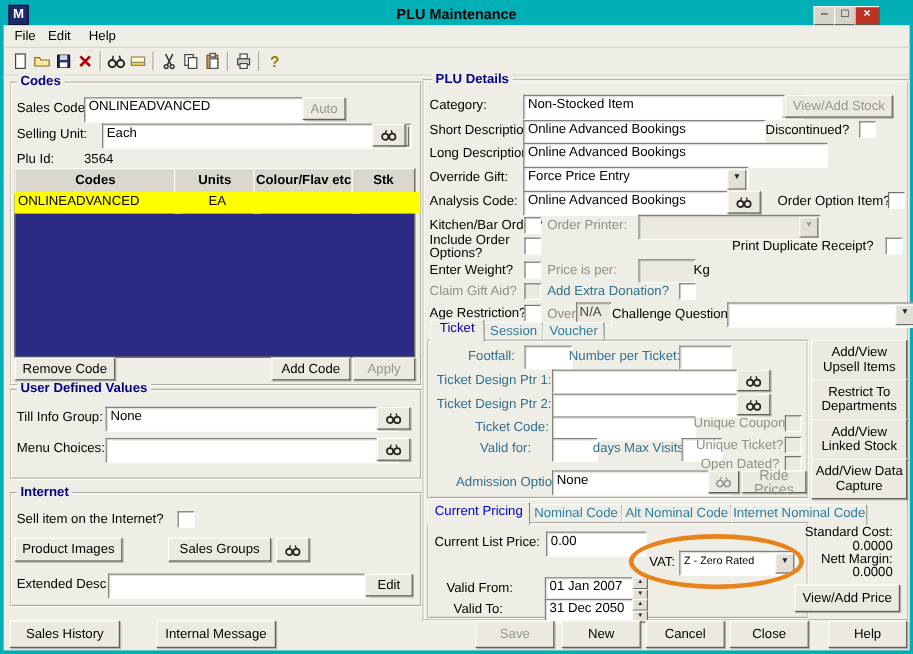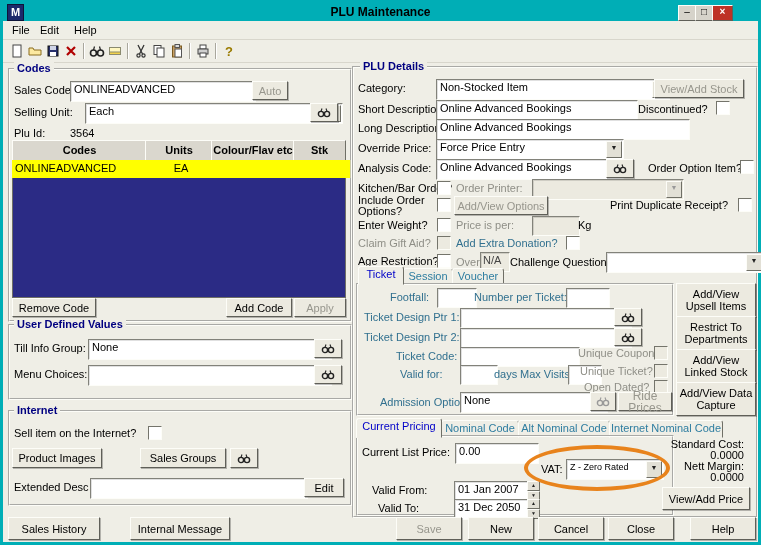--- a/index.html
+++ b/index.html
@@ -207,21 +207,21 @@
   <div class="btn btnd" style="left:654px;top:79px;width:88px;height:17px;">View/Add Stock</div>
 
   <div class="lbl" style="left:358px;top:103px;">Short Description:</div>
   <div class="fld" style="left:436px;top:100px;width:194px;height:17px;">Online Advanced Bookings</div>
   <div class="lbl" style="left:638px;top:103px;">Discontinued?</div>
   <div class="cb" style="left:716px;top:101px;"></div>
 
   <div class="lbl" style="left:358px;top:122px;">Long Description:</div>
   <div class="fld" style="left:436px;top:119px;width:246px;height:17px;">Online Advanced Bookings</div>
 
-  <div class="lbl" style="left:358px;top:142px;">Override Price:</div>
+  <div class="lbl" style="left:358px;top:142px;">Override Gift:</div>
   <div class="fld cmb" style="left:436px;top:139px;width:166px;height:17px;"><span>Force Price Entry</span><span class="arr">▼</span></div>
 
   <div class="lbl" style="left:358px;top:162px;">Analysis Code:</div>
   <div class="fld cmb" style="left:436px;top:159px;width:166px;height:17px;"><span>Online Advanced Bookings</span><span class="arr">▼</span></div>
   <div class="btn" style="left:606px;top:159px;width:26px;height:17px;">
       <svg width="14" height="11">
         <circle cx="4" cy="7" r="2.6" fill="none" stroke="#222" stroke-width="1.4"></circle>
         <circle cx="10" cy="7" r="2.6" fill="none" stroke="#222" stroke-width="1.4"></circle>
         <path d="M4 4.4 L5 1.5 M10 4.4 L9 1.5" stroke="#222" stroke-width="1.1"></path>
       </svg>
@@ -231,21 +231,20 @@
 
   <div class="lbl" style="left:358px;top:182px;">Kitchen/Bar Order?</div>
   <div class="cb" style="left:437px;top:181px;"></div>
   <div class="lbl dis" style="left:456px;top:182px;">Order Printer:</div>
   <div class="fld fldd cmb" style="left:532px;top:179px;width:130px;height:17px;">
       <span class="arr" style="color:#999;">▼</span>
     </div>
 
   <div class="lbl" style="left:358px;top:195px;width:78px;white-space:normal;line-height:11px;">Include Order Options?</div>
   <div class="cb" style="left:437px;top:198px;"></div>
-  <div class="btn btnd" style="left:454px;top:196px;width:92px;height:17px;">Add/View Options</div>
   <div class="lbl" style="left:610px;top:199px;">Print Duplicate Receipt?</div>
   <div class="cb" style="left:738px;top:198px;"></div>
 
   <div class="lbl" style="left:358px;top:219px;">Enter Weight?</div>
   <div class="cb" style="left:437px;top:218px;"></div>
   <div class="lbl dis" style="left:456px;top:219px;">Price is per:</div>
   <div class="fld fldd" style="left:532px;top:216px;width:40px;height:16px;"></div>
   <div class="lbl" style="left:578px;top:219px;">Kg</div>
 
   <div class="lbl dis" style="left:358px;top:237px;">Claim Gift Aid?</div>

